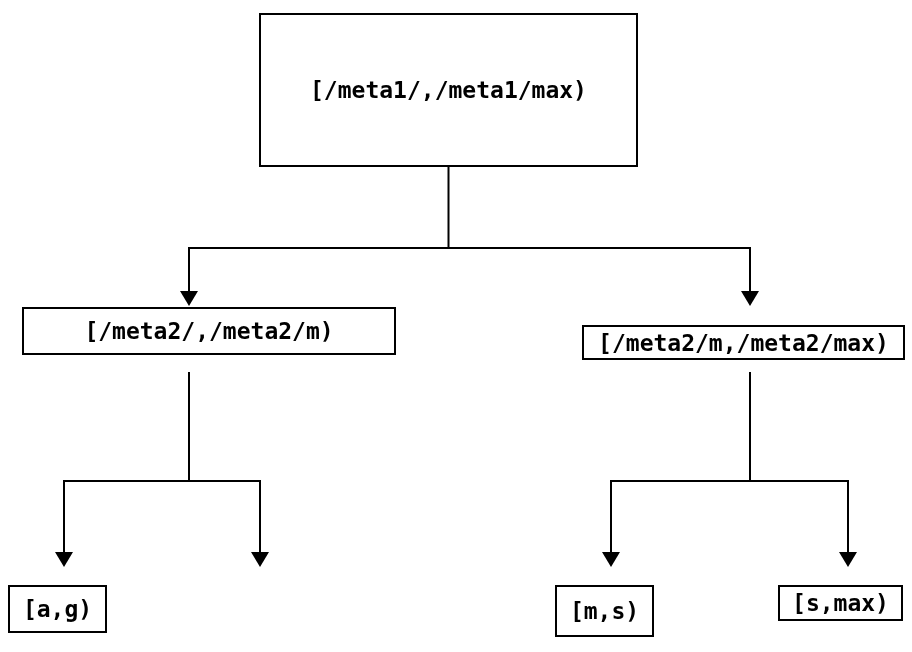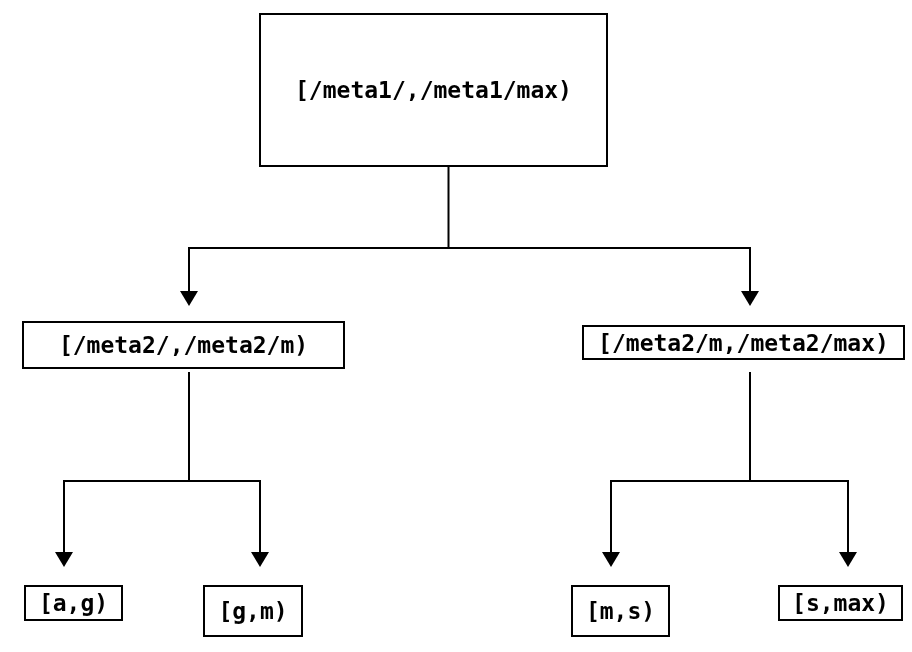--- a/index.html
+++ b/index.html
@@ -28,26 +28,26 @@
     border: 2px solid #000000;
     background: #ffffff;
     color: #000000;
     display: flex;
     align-items: center;
     justify-content: center;
     font-size: 23px;
     font-weight: bold;
     white-space: nowrap;
   }
-  #node-root        { left: 259px; top: 13px;  width: 349px; height: 154px; }
-  #node-meta2-low   { left: 22px;  top: 321px; width: 323px; height: 48px;  }
+  #node-root        { left: 259px; top: 13px;  width: 379px; height: 154px; }
+  #node-meta2-low   { left: 22px;  top: 307px; width: 374px; height: 48px;  }
   #node-meta2-high  { left: 582px; top: 325px; width: 323px; height: 35px;  }
-  #node-leaf-a-g    { left: 24px;   top: 585px; width: 99px;  height: 36px;  }
+  #node-leaf-a-g    { left: 8px;   top: 585px; width: 99px;  height: 48px;  }
   #node-leaf-g-m    { left: 203px; top: 585px; width: 100px; height: 52px;  }
-  #node-leaf-m-s    { left: 555px; top: 585px; width: 99px;  height: 52px; margin-left: 16px;  }
+  #node-leaf-m-s    { left: 555px; top: 585px; width: 99px;  height: 52px;  }
   #node-leaf-s-max  { left: 778px; top: 585px; width: 125px; height: 36px;  }
 </style>
 </head>
 <body>
 
 <div class="canvas">
 
   <svg class="edge-layer" viewBox="0 0 912 652" xmlns="http://www.w3.org/2000/svg">
     <g stroke="#000000" stroke-width="2" fill="none" stroke-linecap="square">
 
@@ -85,23 +85,20 @@
   </div>
 
   <div class="node" id="node-meta2-high">
     <span>[/meta2/m,/meta2/max)</span>
   </div>
 
   <div class="node" id="node-leaf-a-g">
     <span>[a,g)</span>
   </div>
 
-  <div class="node" id="node-leaf-g-m">
-    <span>[g,m)</span>
-  </div>
 
   <div class="node" id="node-leaf-m-s">
     <span>[m,s)</span>
   </div>
 
   <div class="node" id="node-leaf-s-max">
     <span>[s,max)</span>
   </div>
 
 </div>

